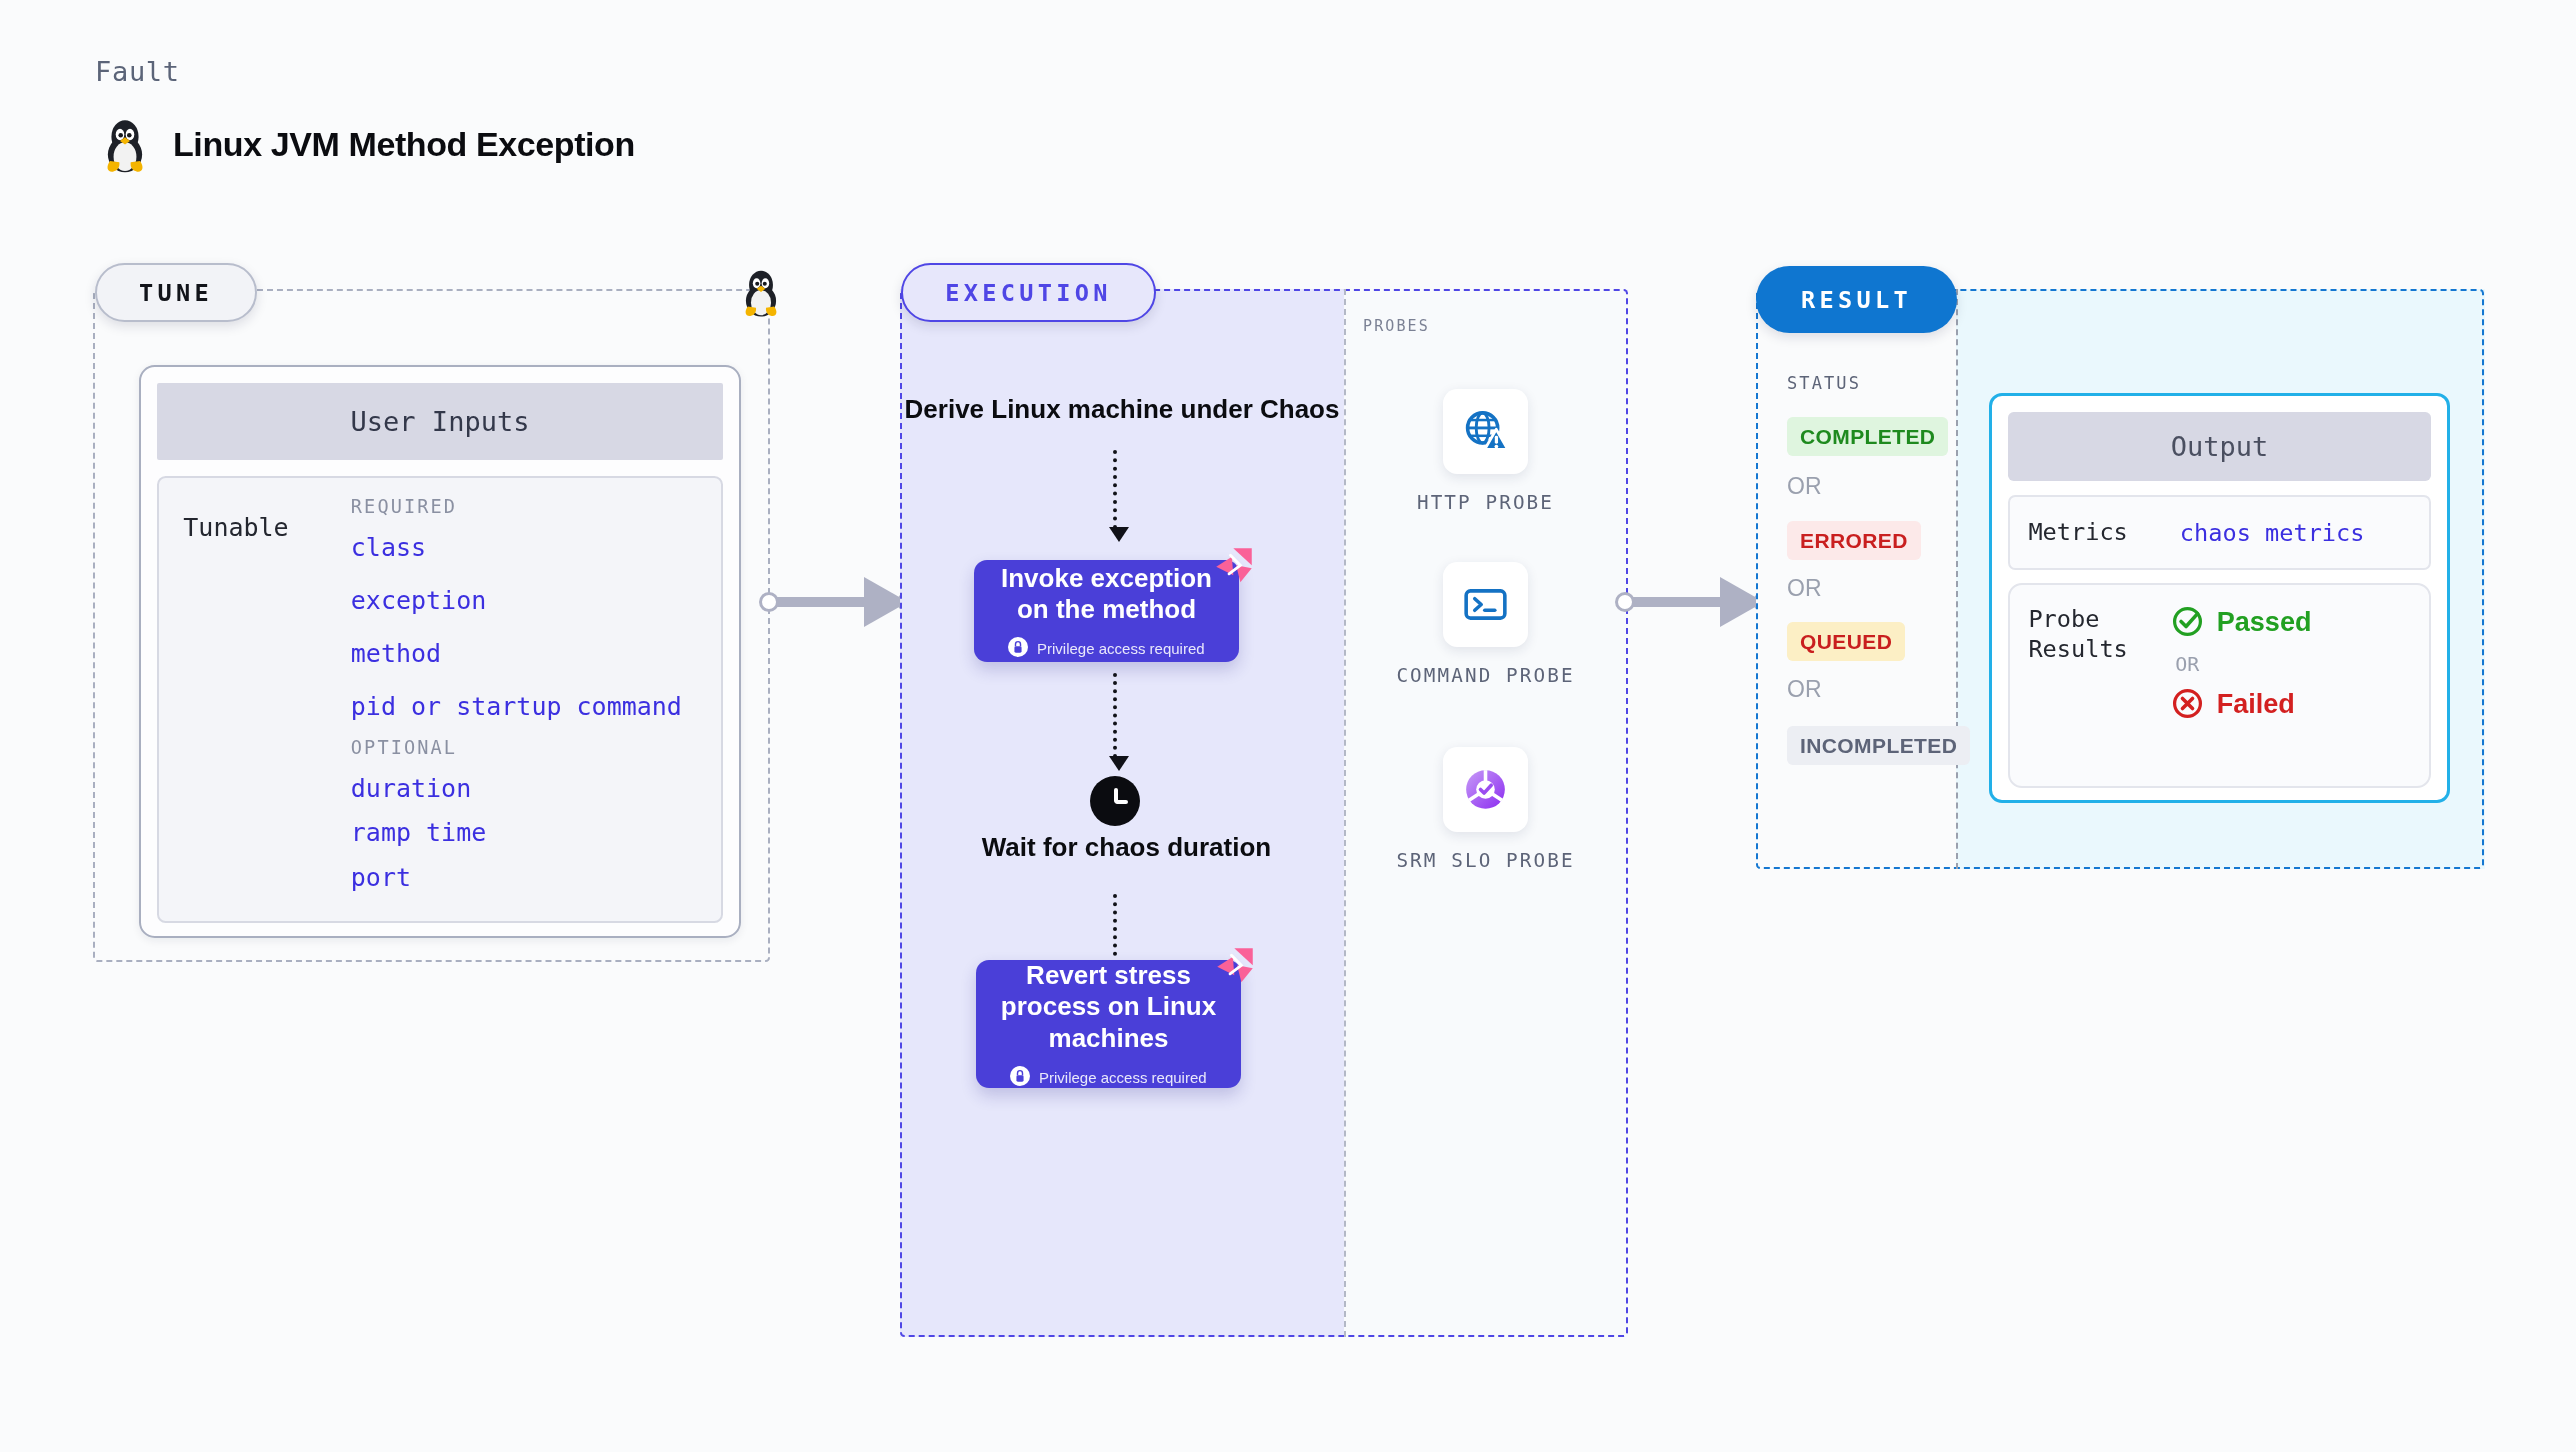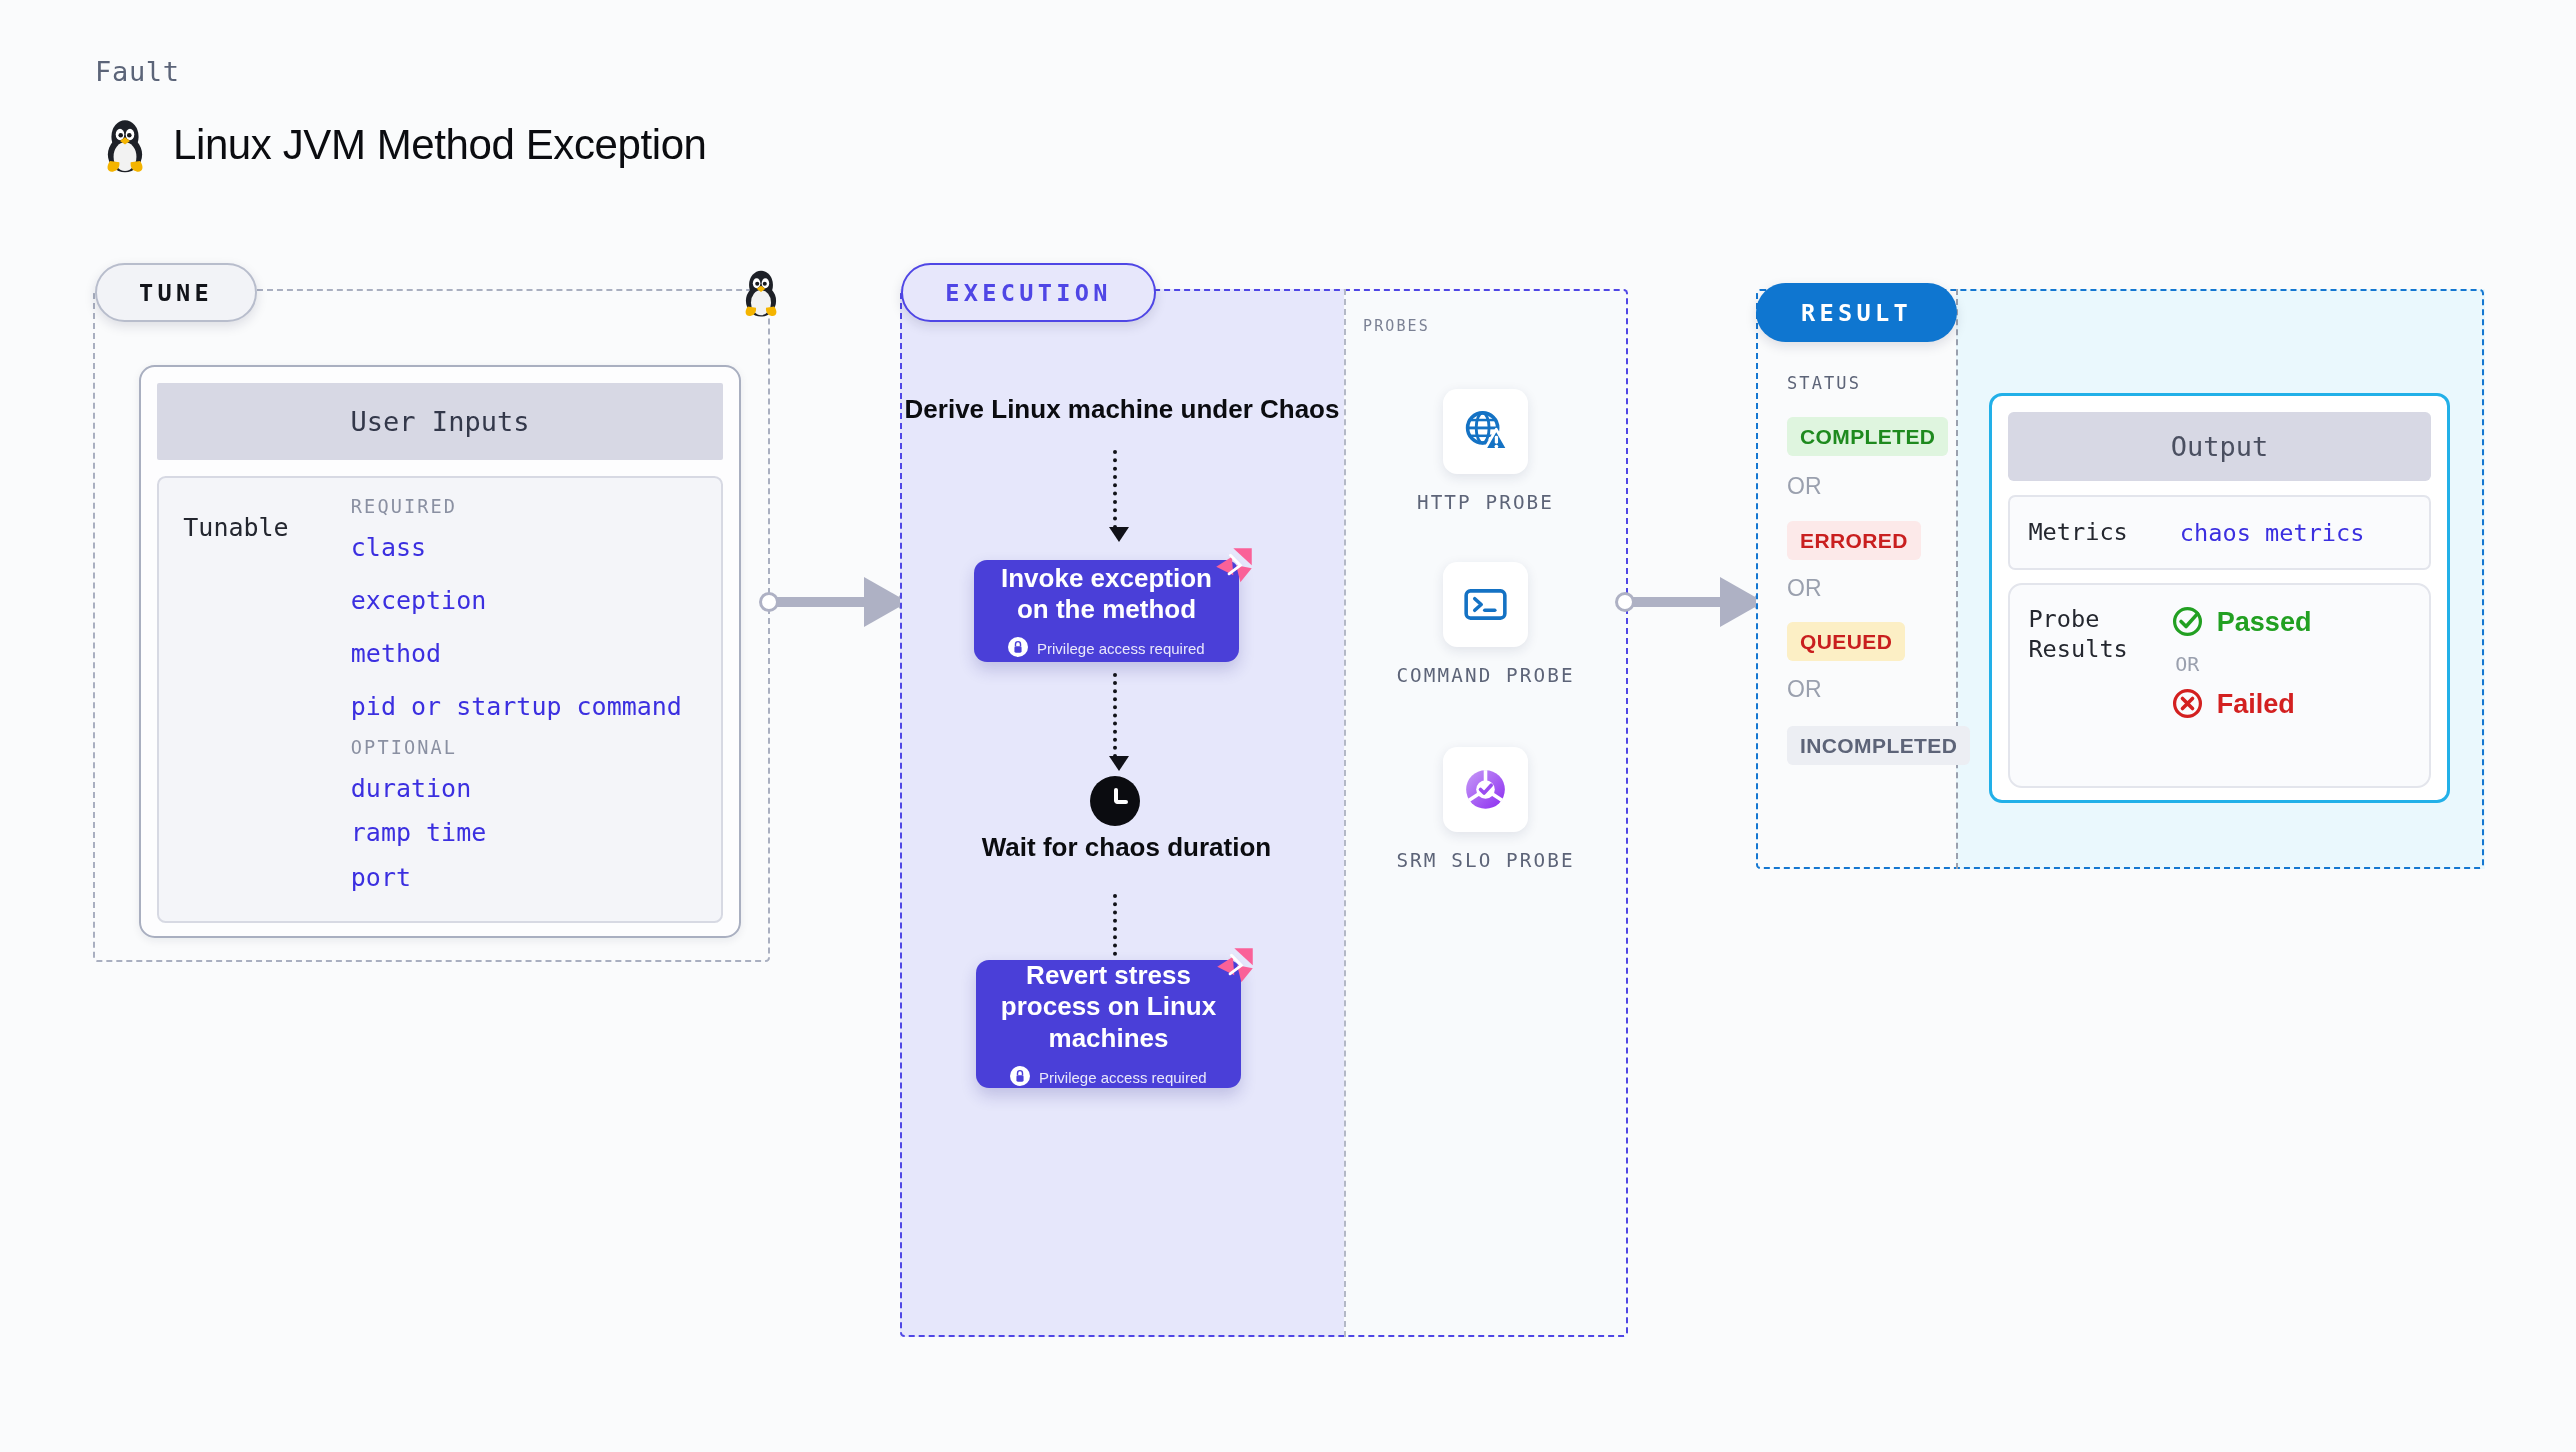--- a/index.html
+++ b/index.html
@@ -11,21 +11,21 @@
   }
   .page { position: relative; width: 2576px; height: 1452px; }
 
   
   .fault-kicker {
     position: absolute; left: 95px; top: 56px;
     font-family: "DejaVu Sans Mono", monospace;
     font-size: 27px; color: #5b6478; letter-spacing: 0.7px;
   }
   .title-row { position: absolute; left: 100px; top: 115px; display: flex; align-items: center; gap: 23px; }
-  .title-text { font-size: 42px; font-weight: normal; color: #0b0c10; letter-spacing: -0.4px; }
+  .title-text { font-size: 34px; font-weight: bold; color: #0b0c10; letter-spacing: -0.4px; }
 
   
   .tux { display: block; }
 
   
   .panel-badge {
     position: absolute; z-index: 6;
     display: flex; align-items: center; justify-content: center;
     border-radius: 716px;
     font-family: "DejaVu Sans Mono", monospace;
@@ -34,21 +34,21 @@
   }
   .badge-tune {
     left: 95px; top: 263px; width: 162px; height: 59px;
     background: #f2f3f7; border: 2.1px solid #b8bdcc; color: #12141a; font-size: 23.6px;
   }
   .badge-exec {
     left: 901px; top: 263px; width: 255px; height: 59px;
     background: #e7e7fb; border: 2.9px solid #4f46e5; color: #4f46e5; font-size: 23.6px;
   }
   .badge-result {
-    left: 1756px; top: 283px; width: 201px; height: 59px;
+    left: 1756px; top: 266px; width: 201px; height: 67px;
     background: #0f76d0; border: none; color: #ffffff; font-size: 23.6px;
   }
 
   
   .dash-tune {
     position: absolute; left: 93px; top: 289px; width: 677px; height: 673px;
     border: 2.9px dashed #a9afc0; border-radius: 4.3px; background: transparent;
   }
   .dash-exec {
     position: absolute; left: 900px; top: 289px; width: 728px; height: 1048px;

